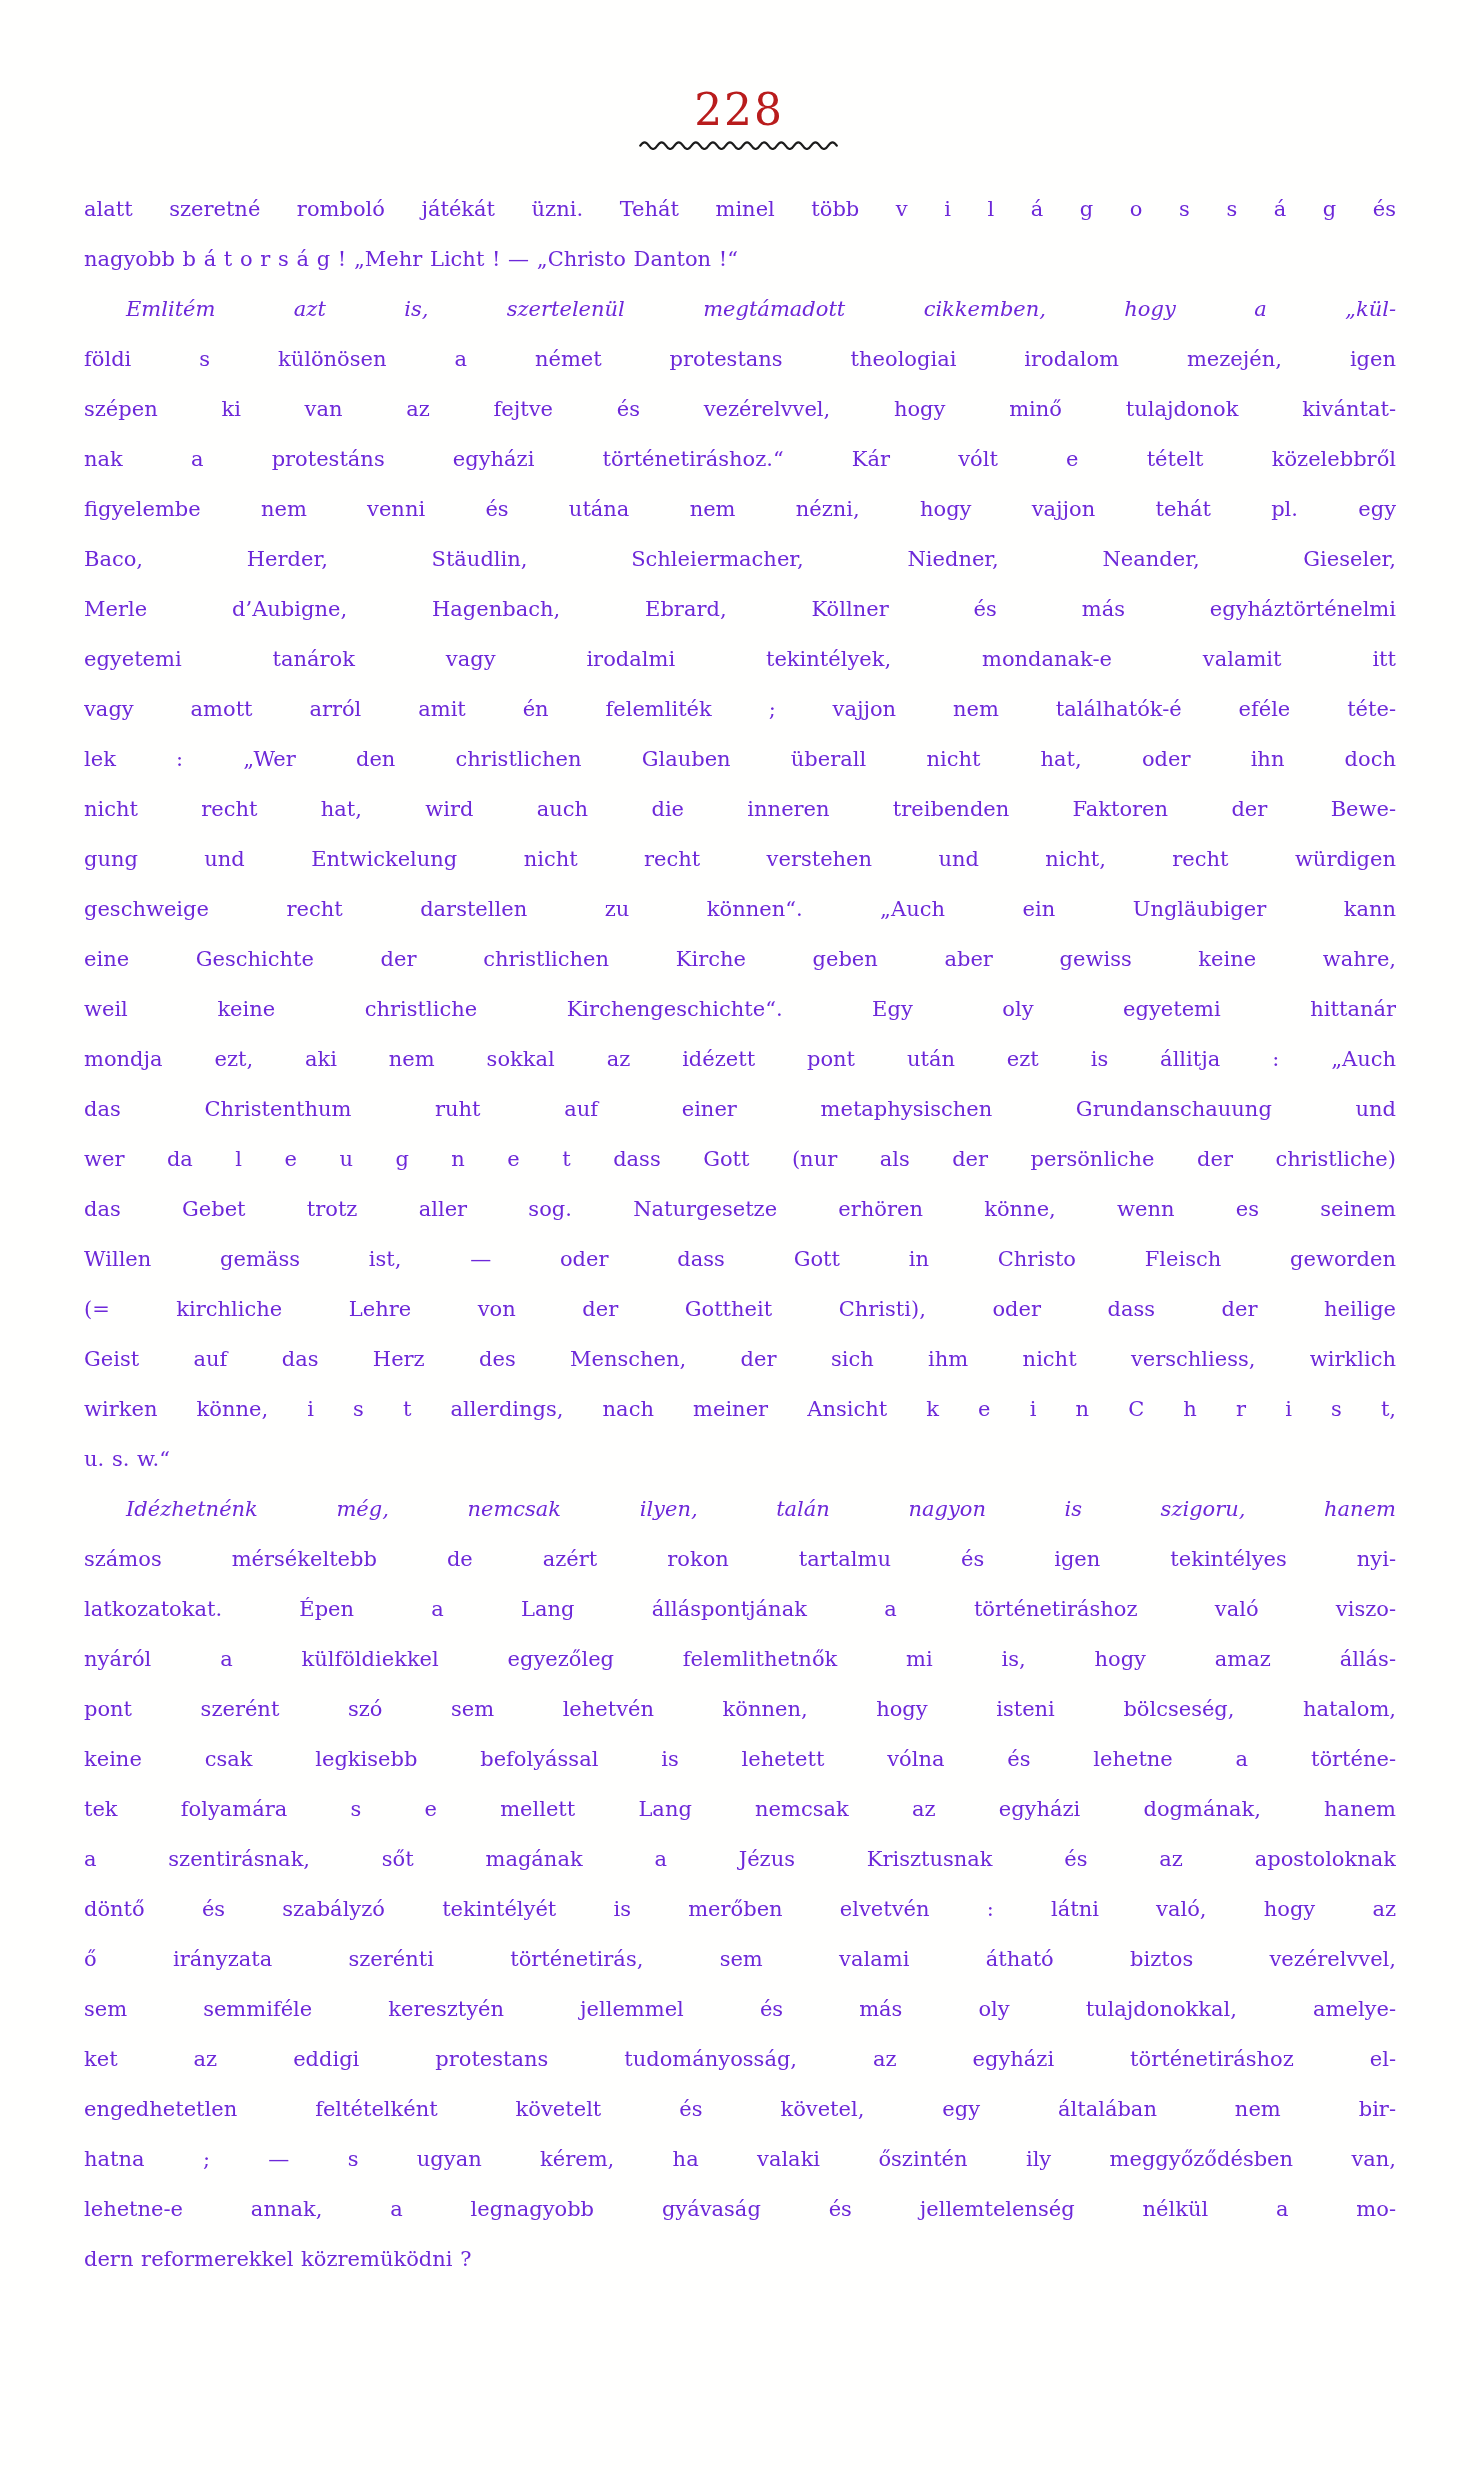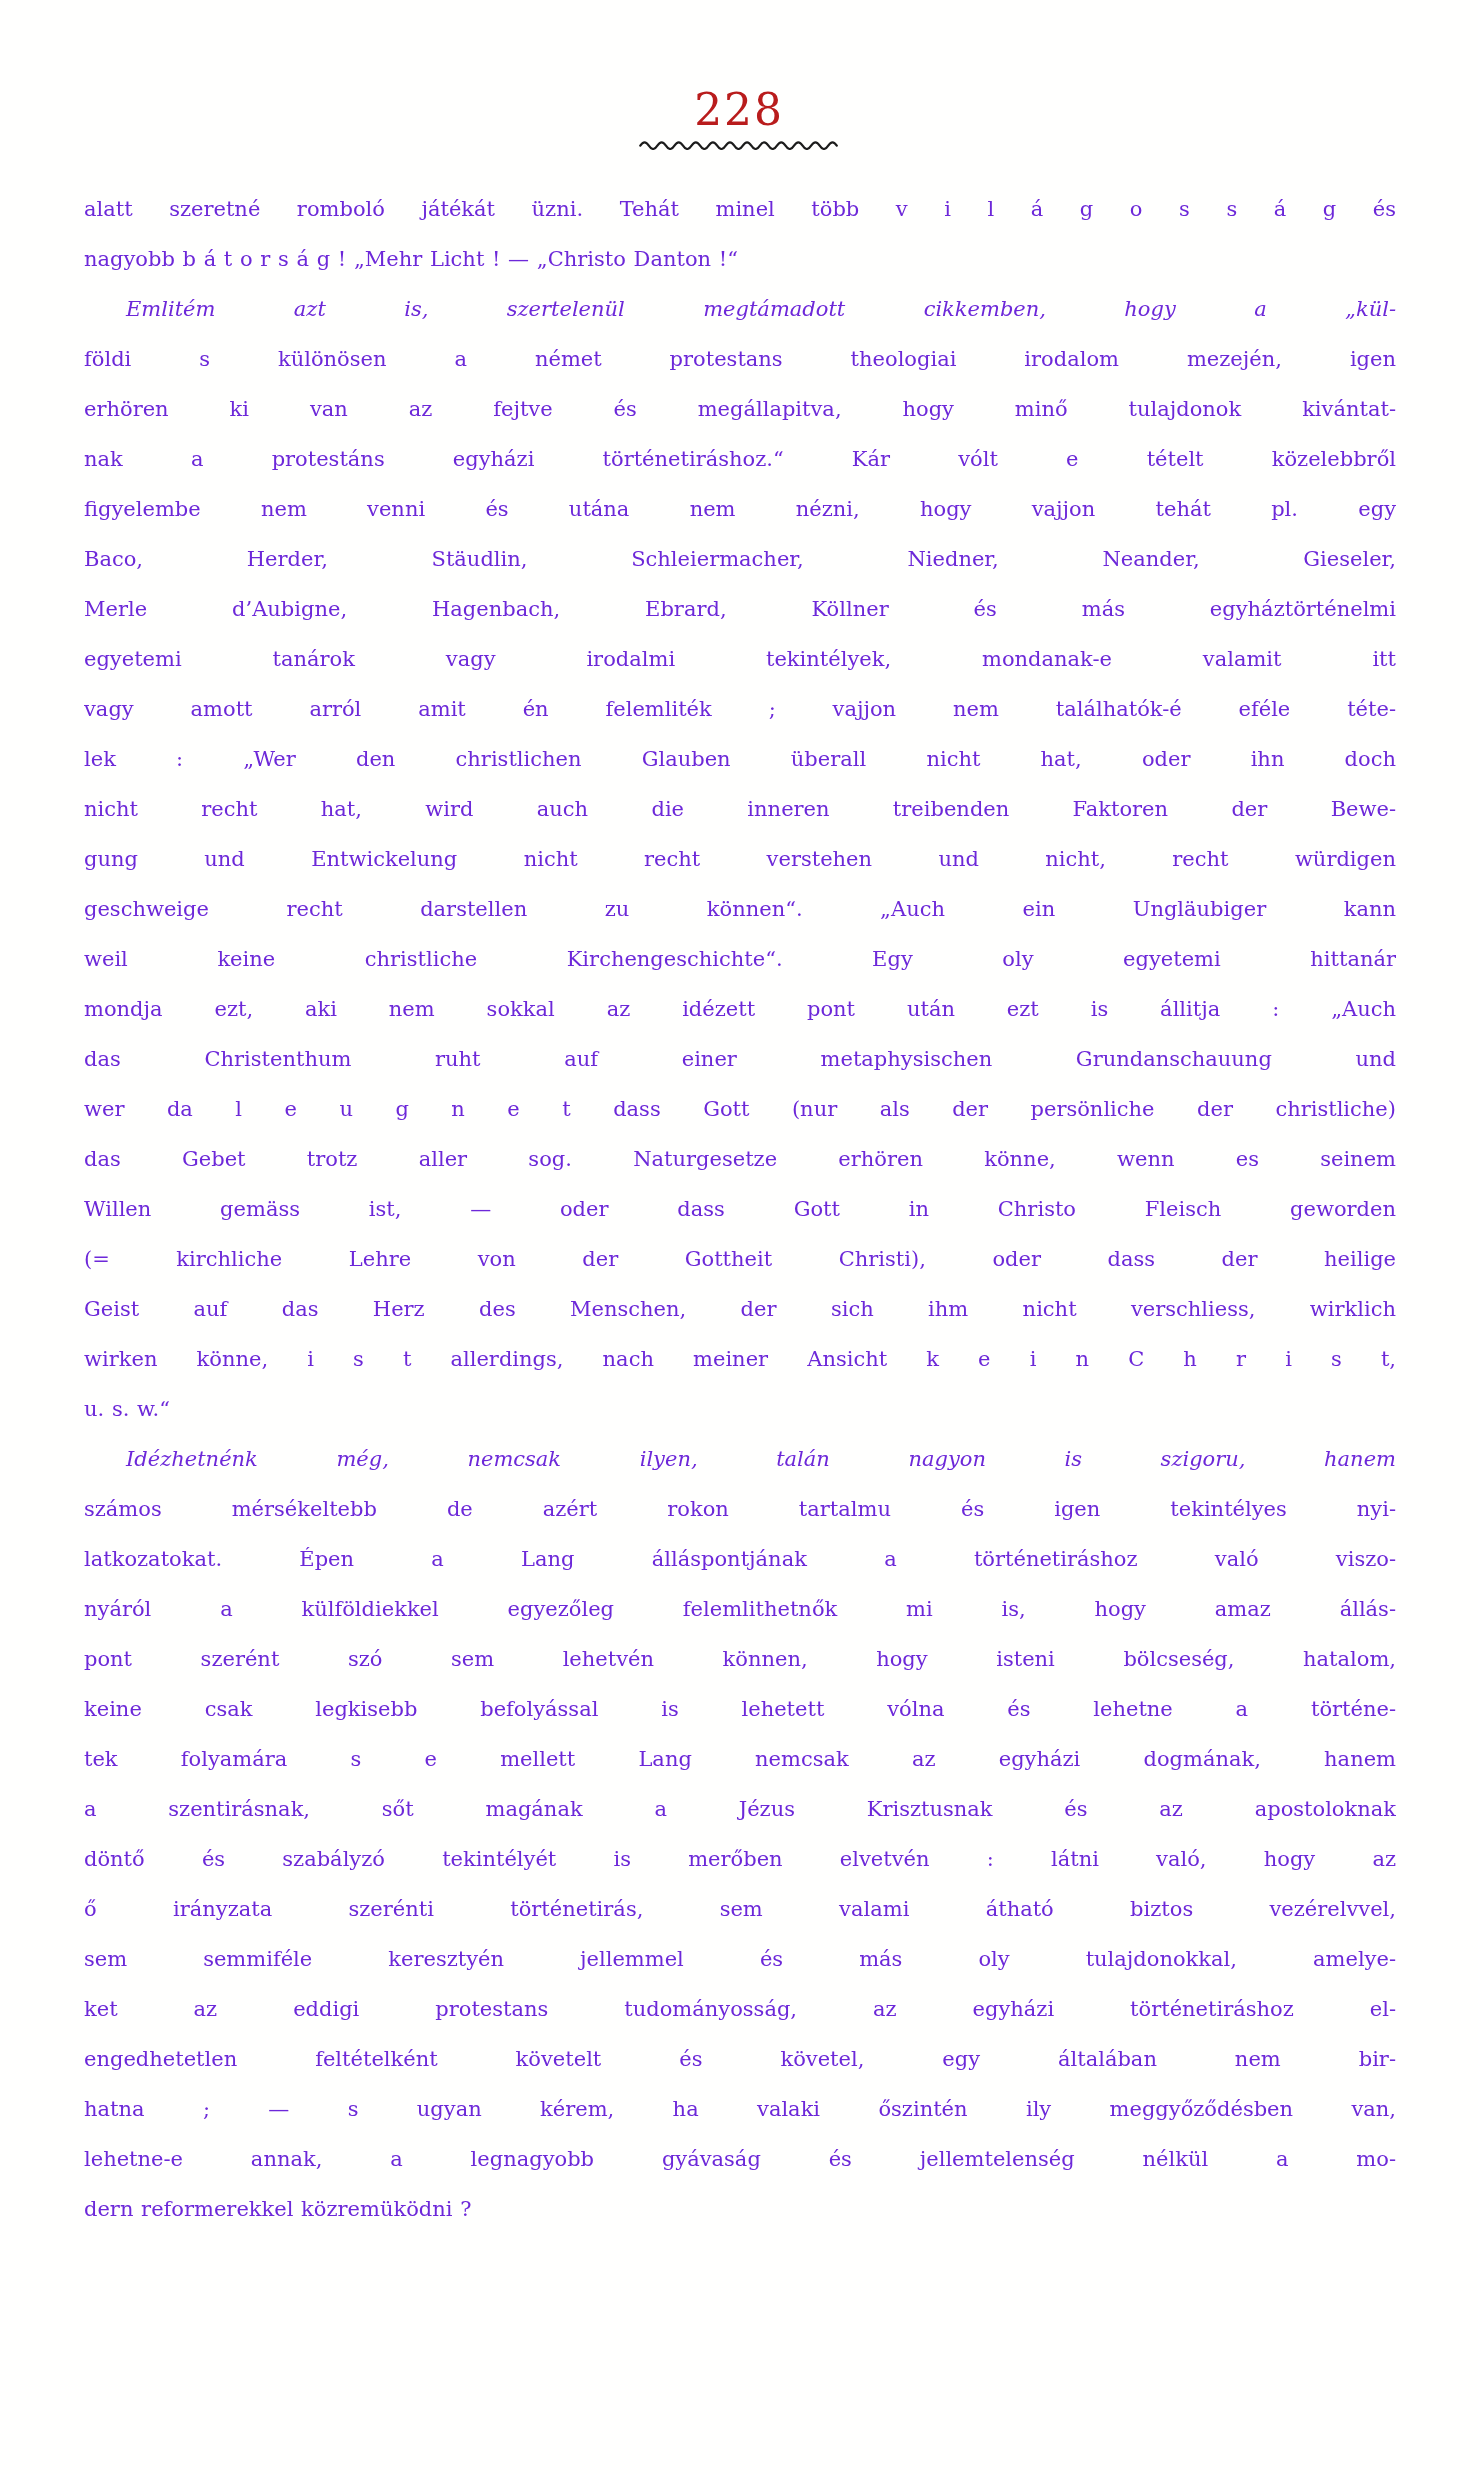--- a/index.html
+++ b/index.html
@@ -69,31 +69,32 @@
     <svg class="squiggle" width="202" height="11.4" viewBox="0 0 212 12" aria-hidden="true">
       <path d="M2 7 q4.5 -7 9 0 t9 0 t9 0 t9 0 t9 0 t9 0 t9 0 t9 0 t9 0 t9 0 t9 0 t9 0 t9 0 t9 0 t9 0 t9 0 t9 0 t9 0 t9 0 t9 0 t9 0 t9 0 t9 0" fill="none" stroke="#1c1c1c" stroke-width="2.3" stroke-linecap="round"></path>
     </svg>
   </header>
 
   <main class="textblock">
       <div class="line">alatt szeretné romboló játékát üzni. Tehát minel több v i l á g o s s á g  és</div>
       <div class="line endline">nagyobb  b á t o r s á g !  „Mehr Licht !  —  „Christo Danton !“</div>
       <div class="line indent">Emlitém azt is, szertelenül megtámadott cikkemben, hogy a „kül-</div>
       <div class="line">földi s különösen a német protestans theologiai irodalom mezején, igen</div>
-      <div class="line">erhören ki van az fejtve és megállapitva, hogy minő tulajdonok kivántat-</div>
+      <div class="line">szépen ki van az fejtve és vezérelvvel, hogy minő tulajdonok kivántat-</div>
       <div class="line">nak a protestáns egyházi történetiráshoz.“ Kár vólt e tételt közelebbről</div>
       <div class="line">figyelembe nem venni és utána nem nézni, hogy vajjon tehát pl. egy</div>
       <div class="line">Baco, Herder, Stäudlin, Schleiermacher, Niedner, Neander, Gieseler,</div>
       <div class="line">Merle d’Aubigne, Hagenbach, Ebrard, Köllner és más egyháztörténelmi</div>
       <div class="line">egyetemi tanárok vagy irodalmi tekintélyek, mondanak-e valamit itt</div>
       <div class="line">vagy amott arról amit én felemliték ; vajjon nem találhatók-é eféle téte-</div>
       <div class="line">lek : „Wer den christlichen Glauben überall nicht hat, oder ihn doch</div>
       <div class="line">nicht recht hat, wird auch die inneren treibenden Faktoren der Bewe-</div>
       <div class="line">gung und Entwickelung nicht recht verstehen und nicht, recht würdigen</div>
       <div class="line">geschweige recht darstellen zu können“. „Auch ein Ungläubiger kann</div>
+      <div class="line">eine Geschichte der christlichen Kirche geben aber gewiss keine wahre,</div>
       <div class="line">weil keine christliche Kirchengeschichte“. Egy oly egyetemi hittanár</div>
       <div class="line">mondja ezt, aki nem sokkal az idézett pont után ezt is állitja : „Auch</div>
       <div class="line">das Christenthum ruht auf einer metaphysischen Grundanschauung und</div>
       <div class="line">wer da l e u g n e t dass Gott (nur als der persönliche der christliche)</div>
       <div class="line">das Gebet trotz aller sog. Naturgesetze erhören könne, wenn es seinem</div>
       <div class="line">Willen gemäss ist, — oder dass Gott in Christo Fleisch geworden</div>
       <div class="line">(= kirchliche Lehre von der Gottheit Christi), oder dass der heilige</div>
       <div class="line">Geist auf das Herz des Menschen, der sich ihm nicht verschliess, wirklich</div>
       <div class="line">wirken könne, i s t allerdings, nach meiner Ansicht k e i n  C h r i s t,</div>
       <div class="line endline">u. s. w.“</div>

